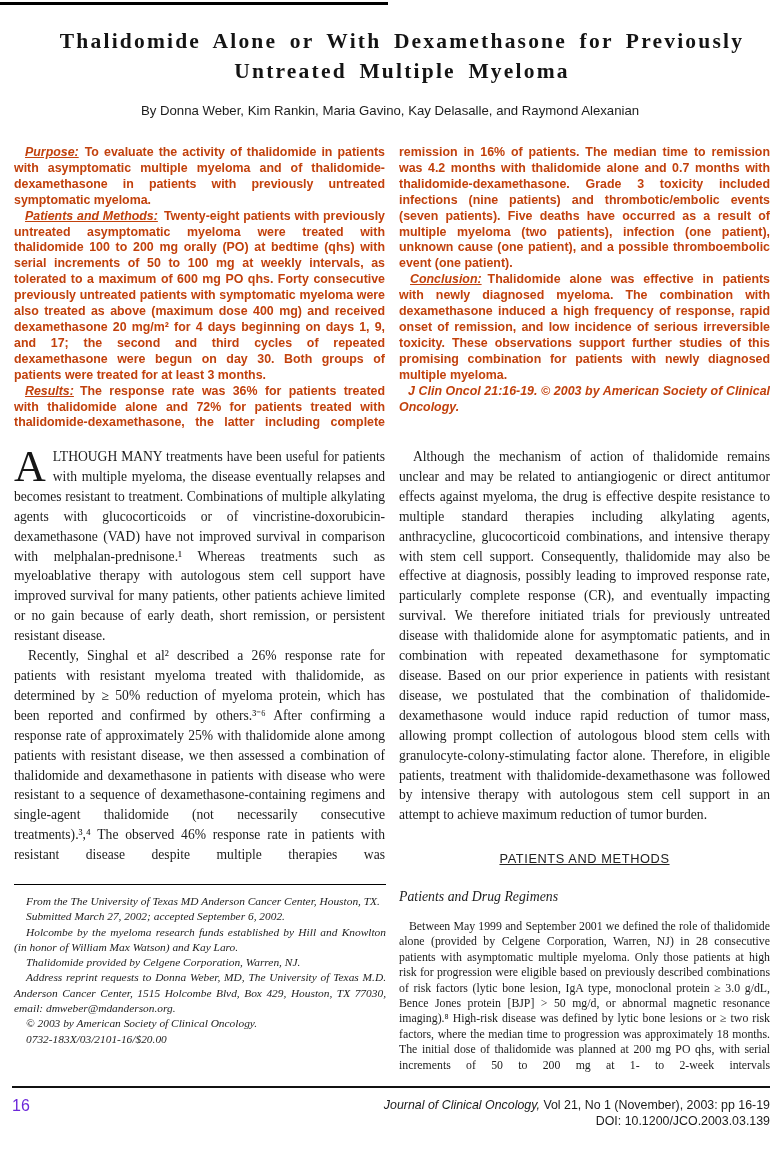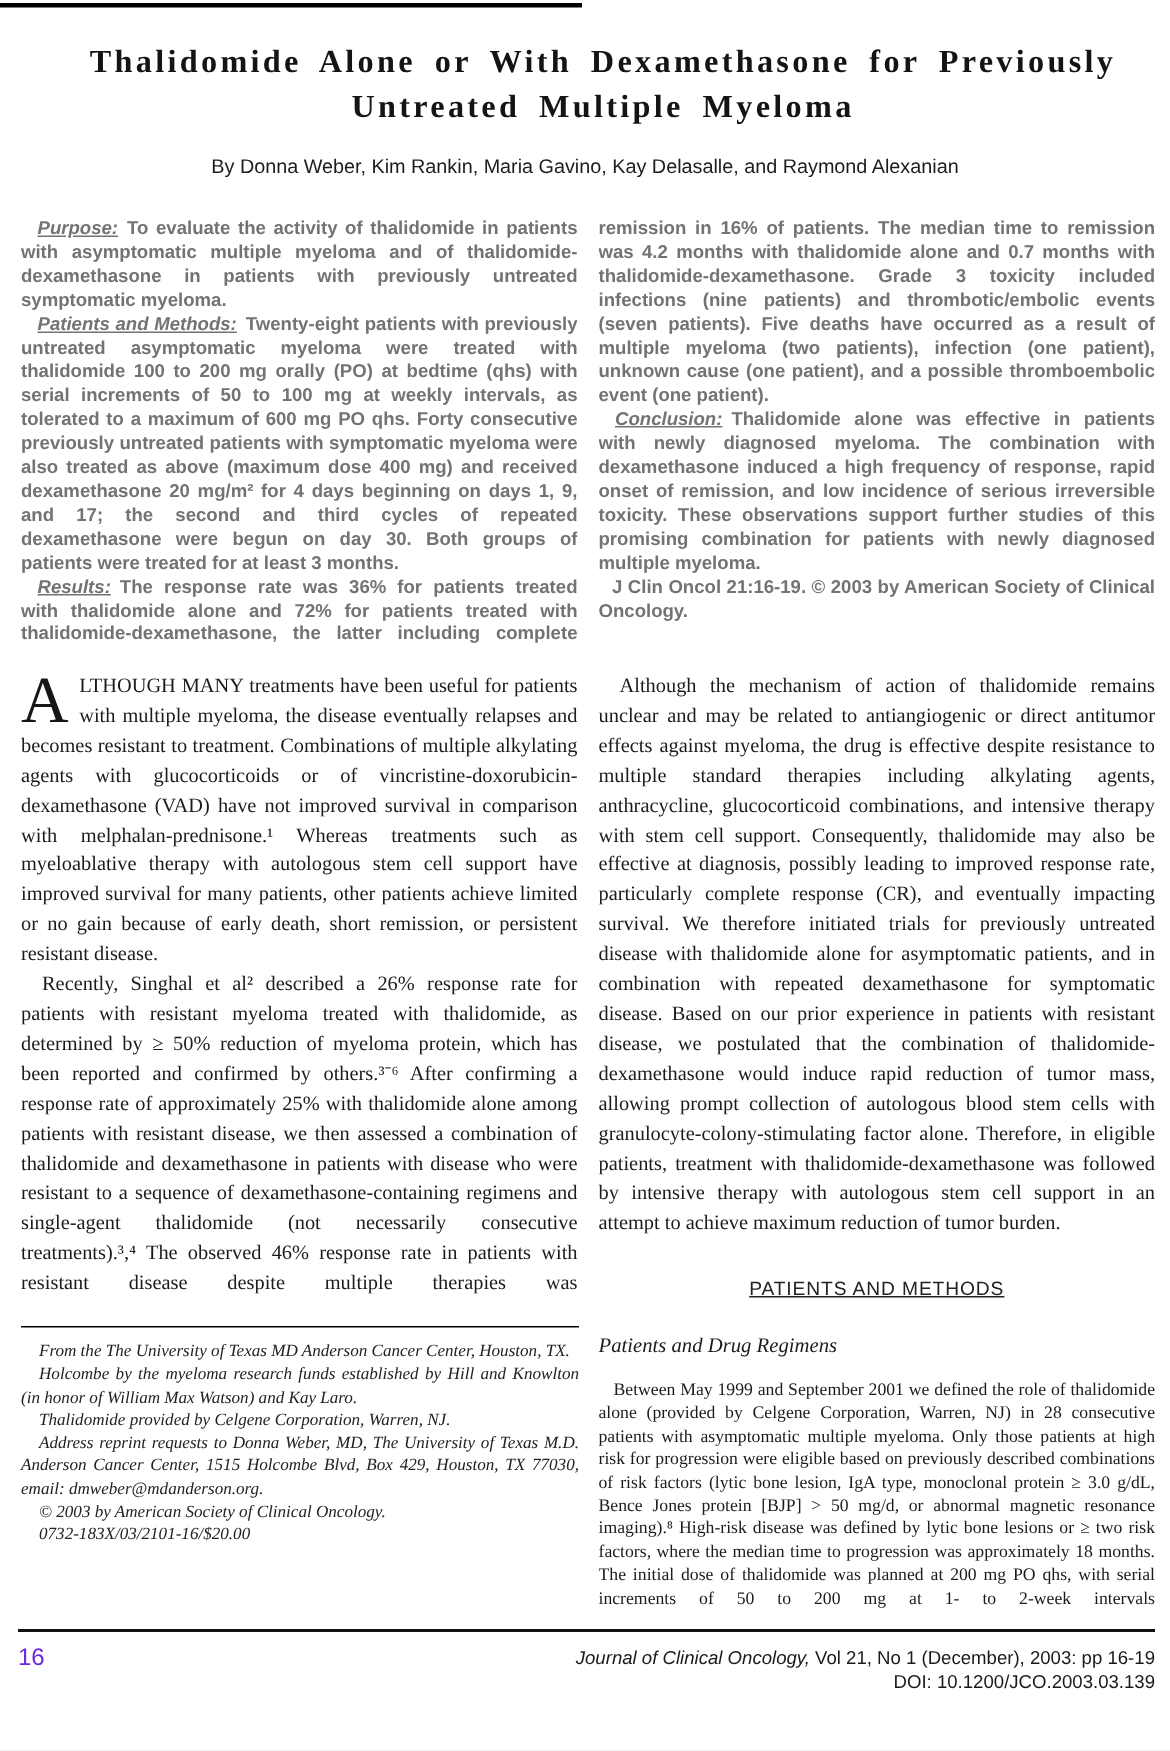--- a/index.html
+++ b/index.html
@@ -43,32 +43,33 @@
   }
   .abstract-col{
     flex:1 1 0;
     height:298px;
     overflow:hidden;
     font-family:"Liberation Sans", sans-serif;
     font-weight:700;
     font-size:12.4px;
     line-height:15.9px;
     text-align:justify;
-    color:#737373;
+    color:#c2410c;
   }
   .abstract-col p{margin:0;}
   .abs-para{text-indent:11px;}
   .abs-cont{text-indent:0;}
   .jlast{text-align-last:justify;}
   .abs-label{
     font-style:italic;
     text-decoration:underline;
     margin-right:6px;
   }
   .citation{
+    font-style:italic;
     text-indent:9px;
   }
   
   .bodycols{
     position:absolute;top:447px;left:14px;right:10px;
     display:flex;gap:14px;
   }
   .body-col{
     flex:1 1 0;
     font-size:13.6px;
@@ -178,28 +179,29 @@
     <div class="body-col body-col-right">
       <p class="indent">Although the mechanism of action of thalidomide remains unclear and may be related to antiangiogenic or direct antitumor effects against myeloma, the drug is effective despite resistance to multiple standard therapies including alkylating agents, anthracycline, glucocorticoid combinations, and intensive therapy with stem cell support. Consequently, thalidomide may also be effective at diagnosis, possibly leading to improved response rate, particularly complete response (CR), and eventually impacting survival. We therefore initiated trials for previously untreated disease with thalidomide alone for asymptomatic patients, and in combination with repeated dexamethasone for symptomatic disease. Based on our prior experience in patients with resistant disease, we postulated that the combination of thalidomide-dexamethasone would induce rapid reduction of tumor mass, allowing prompt collection of autologous blood stem cells with granulocyte-colony-stimulating factor alone. Therefore, in eligible patients, treatment with thalidomide-dexamethasone was followed by intensive therapy with autologous stem cell support in an attempt to achieve maximum reduction of tumor burden.</p>
       <p class="sec-heading">PATIENTS AND METHODS</p>
       <p class="sub-heading">Patients and Drug Regimens</p>
       <p class="methods-para jlast">Between May 1999 and September 2001 we defined the role of thalidomide alone (provided by Celgene Corporation, Warren, NJ) in 28 consecutive patients with asymptomatic multiple myeloma. Only those patients at high risk for progression were eligible based on previously described combinations of risk factors (lytic bone lesion, IgA type, monoclonal protein ≥ 3.0 g/dL, Bence Jones protein [BJP] &gt; 50 mg/d, or abnormal magnetic resonance imaging).⁸ High-risk disease was defined by lytic bone lesions or ≥ two risk factors, where the median time to progression was approximately 18 months. The initial dose of thalidomide was planned at 200 mg PO qhs, with serial increments of 50 to 200 mg at 1- to 2-week intervals</p>
     </div>
   </div>
 
   <div class="footnotes">
     <p>From the The University of Texas MD Anderson Cancer Center, Houston, TX.</p>
+    <p>Submitted March 27, 2002; accepted September 6, 2002.</p>
     <p>Holcombe by the myeloma research funds established by Hill and Knowlton (in honor of William Max Watson) and Kay Laro.</p>
     <p>Thalidomide provided by Celgene Corporation, Warren, NJ.</p>
     <p>Address reprint requests to Donna Weber, MD, The University of Texas M.D. Anderson Cancer Center, 1515 Holcombe Blvd, Box 429, Houston, TX 77030, email: dmweber@mdanderson.org.</p>
     <p>© 2003 by American Society of Clinical Oncology.</p>
     <p>0732-183X/03/2101-16/$20.00</p>
   </div>
 
   <div class="footer">
     <div class="page-num">16</div>
     <div class="footer-right">
-      <div><span class="jname">Journal of Clinical Oncology,</span><span> Vol 21, No 1 (December), 2003: pp 16-19</span></div>
+      <div><span class="jname">Journal of Clinical Oncology,</span><span> Vol 21, No 1 (November), 2003: pp 16-19</span></div>
       <div>DOI: 10.1200/JCO.2003.03.139</div>
     </div>
   </div>
 
 </div>
 
 </body></html>

